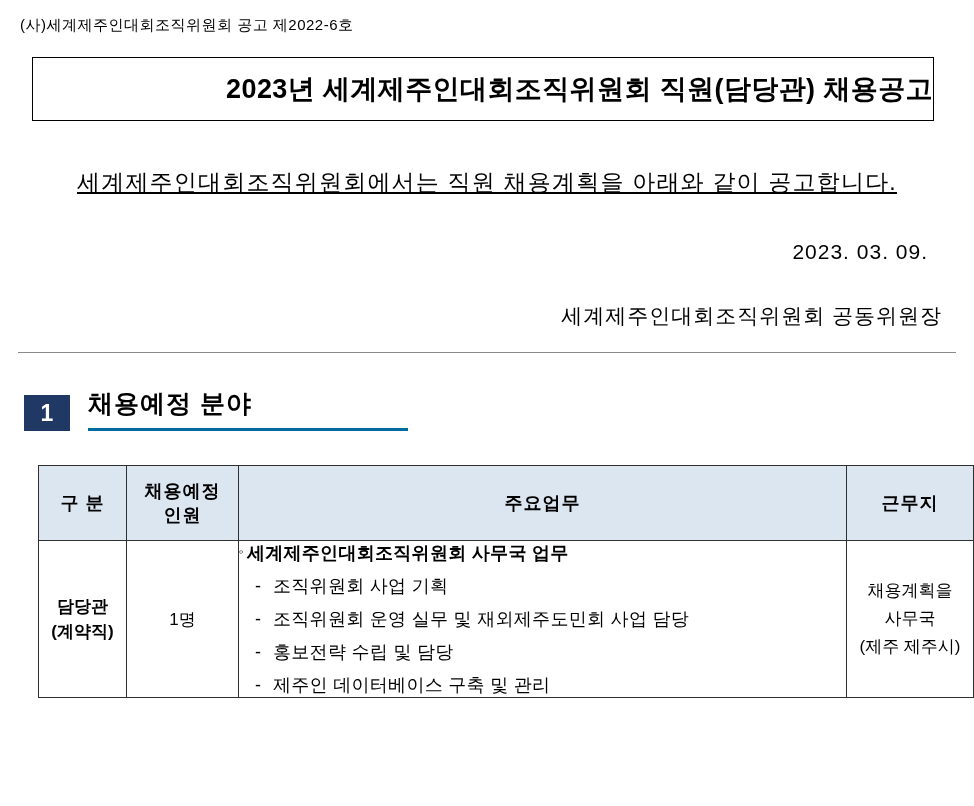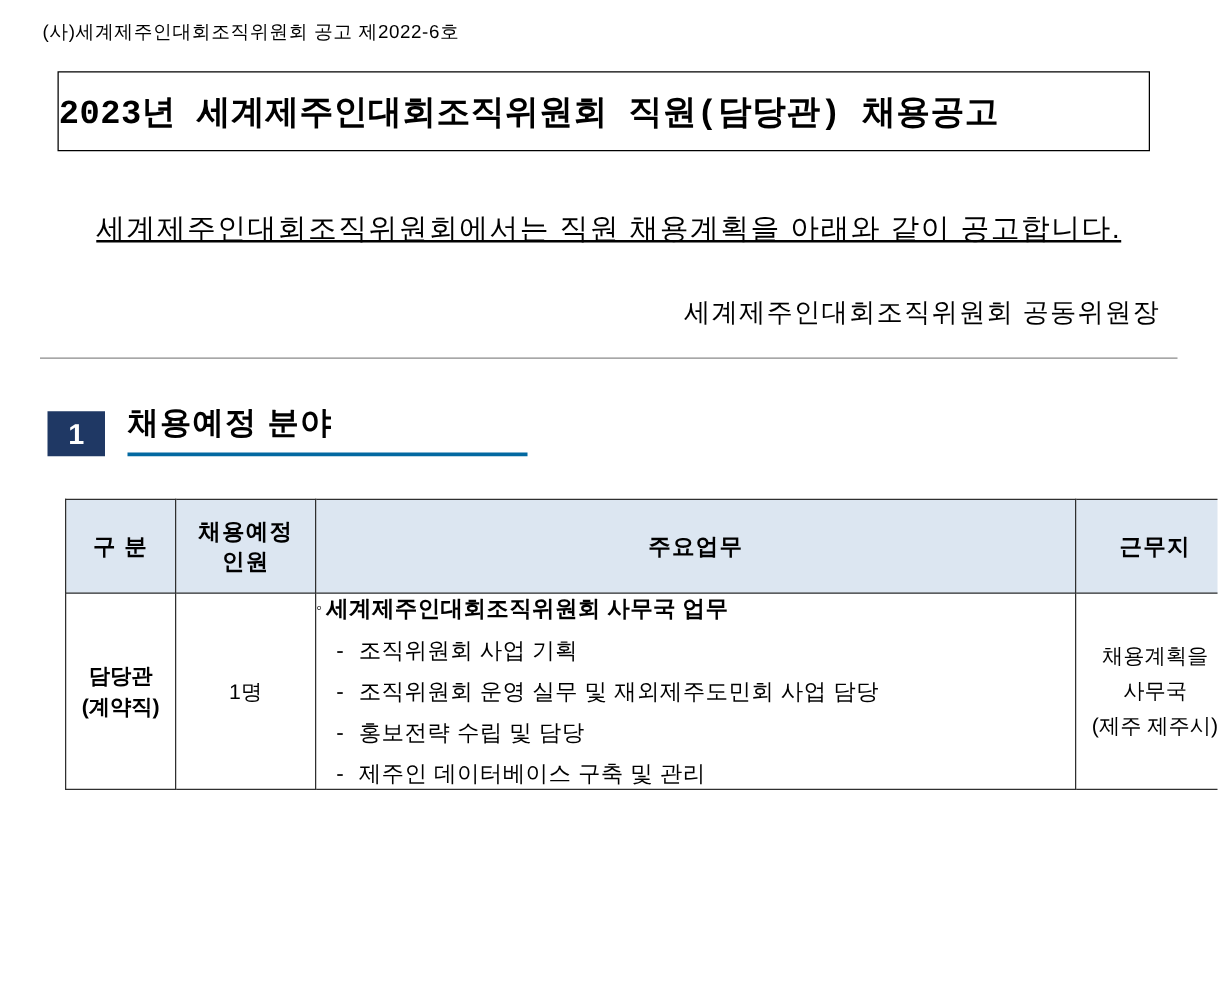--- a/index.html
+++ b/index.html
@@ -12,43 +12,42 @@
     height: 806px;
     font-family: "Liberation Sans", sans-serif;
     color: #000000;
     overflow: hidden;
   }
   .page {
     position: relative;
     width: 974px;
     height: 794px;
     box-sizing: border-box;
-    padding: 0 32px;
+    padding: 0 18px;
   }
 
   
   .doc-header {
     font-size: 15px;
     letter-spacing: 0.5px;
     padding-top: 16px;
     padding-left: 2px;
     white-space: nowrap;
   }
 
   
   .title-box {
     margin-top: 22px;
     margin-left: 14px;
     margin-right: 22px;
     border: 1.5px solid #000;
     height: 62px;
     display: flex;
     align-items: center;
-    justify-content: flex-start;
-    font-family: Liberation Mono, monospace;
+    justify-content: flex-end;
   }
   .title-text {
     font-size: 27px;
     font-weight: bold;
     letter-spacing: 0.4px;
     white-space: nowrap;
   }
 
   
   .intro {
@@ -194,20 +193,21 @@
 <div class="page">
 
   <div class="doc-header">(사)세계제주인대회조직위원회  공고  제2022-6호</div>
 
   <div class="title-box">
     <span class="title-text">2023년 세계제주인대회조직위원회 직원(담당관) 채용공고</span>
   </div>
 
   <div class="intro">세계제주인대회조직위원회에서는 직원 채용계획을 아래와 같이 공고합니다.</div>
 
+  <div class="date-line">2023. 03. 09.</div>
 
   <div class="signature-line">세계제주인대회조직위원회 공동위원장</div>
 
   <hr class="divider">
 
   <div class="section">
     <div class="section-num">1</div>
     <div class="section-title-wrap">
       <span class="section-title">채용예정 분야</span>
     </div>

